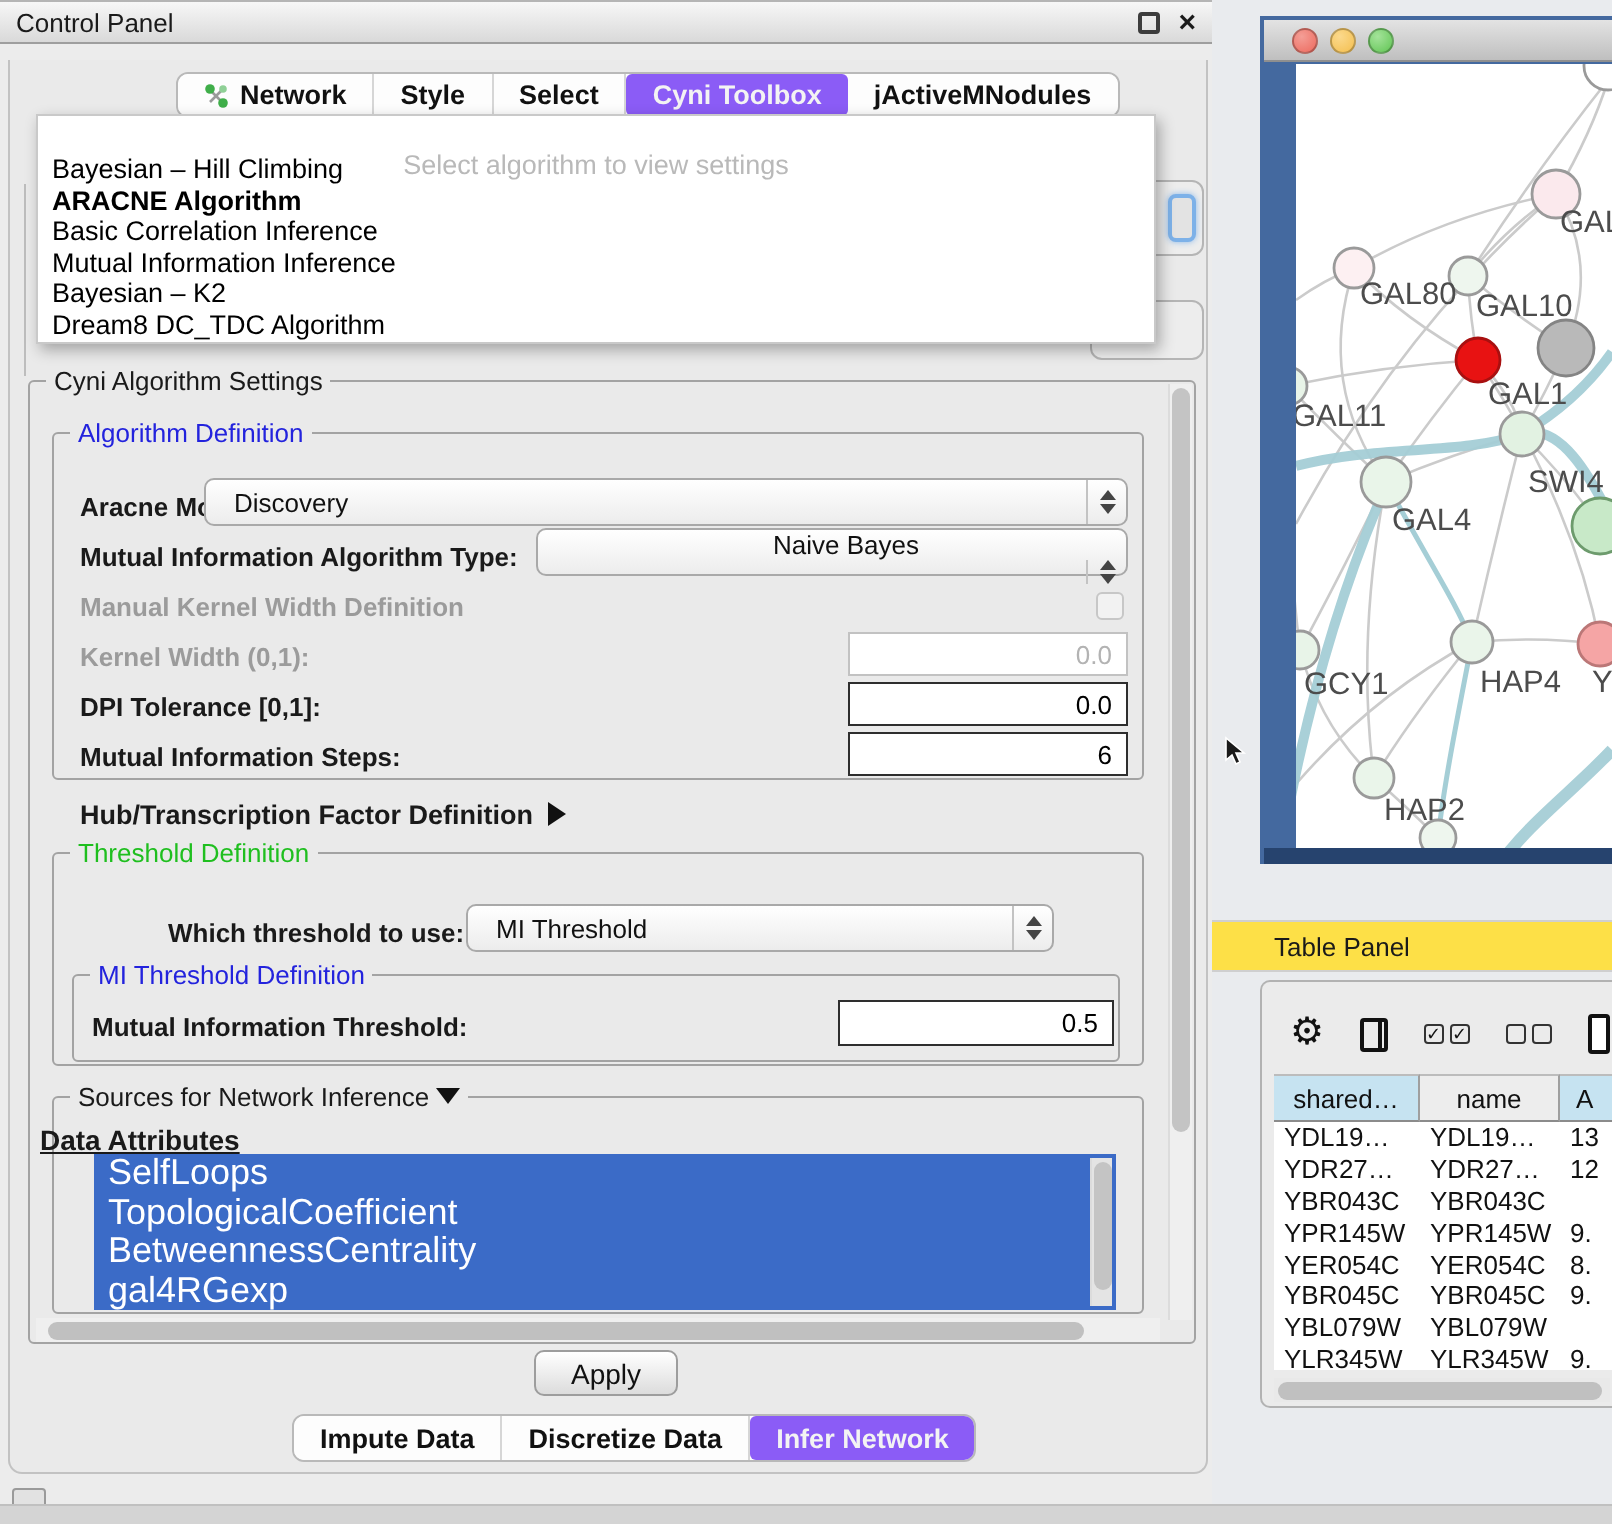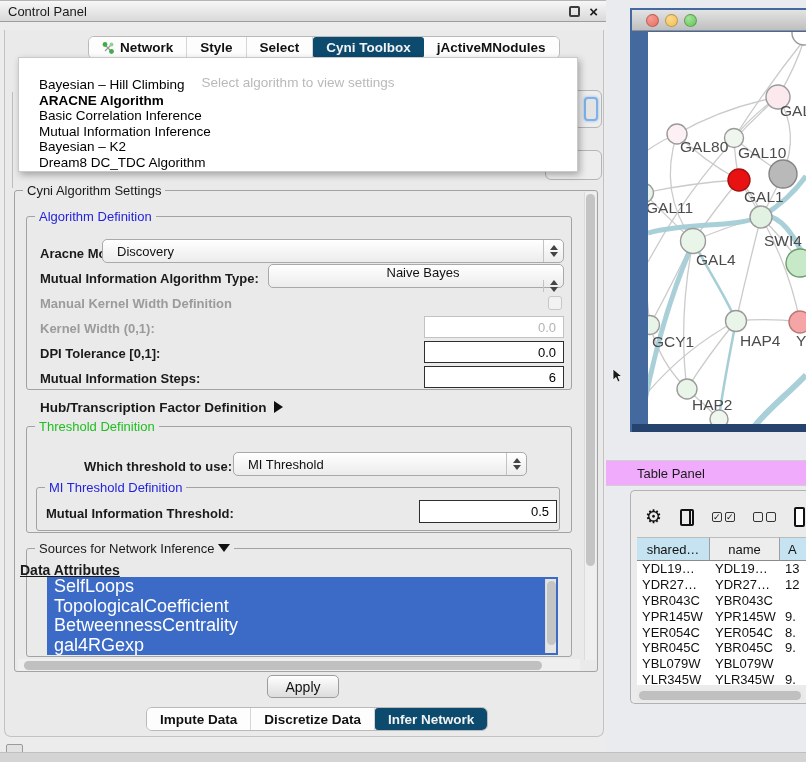--- a/index.html
+++ b/index.html
@@ -17,29 +17,29 @@
   #cp-close { margin-left:9px; font-size:15px; font-weight:bold; color:#1b1b1b; line-height:11px; }
   #cp-body { left:4px; top:30px; width:600px; height:707px; background:#eaeaea;
     border:1px solid #c2c2c2; border-top:none; border-radius:0 0 7px 7px; }
 
   
   .tabbar { display:flex; background:#fdfdfd; border:1px solid #b9b9b9; border-radius:6px;
     overflow:hidden; font-size:13.5px; color:#111; }
   .tabbar .tab { display:flex; align-items:center; gap:5px; padding:0 13px; height:100%;
     border-right:1px solid #d6d6d6; white-space:nowrap; font-weight:bold; background:#fdfdfd; }
   .tabbar .tab:last-child { border-right:none; }
-  .tabbar .tab.sel { background:#0c4a6e; color:#f3f3f3; border-radius:3px; border-right:none;align-items:center; }
+  .tabbar .tab.sel { background:#8b5cf6; color:#f3f3f3; border-radius:3px; border-right:none;align-items:center; }
   #top-tabs { left:88px; top:36px; height:23px; }
   #bottom-tabs { left:146px; top:707px; height:24px; }
 
   
   #algo-popup { left:18px; top:57px; width:560px; height:115px; background:#ffffff;
     border:1px solid #c9c9c9; box-shadow:2px 3px 7px rgba(0,0,0,.30); z-index:30; }
   #algo-popup .prompt { text-align:center; color:#b9b9b9; font-size:13.5px; padding-top:17px; height:19px; }
-  #algo-popup .item { font-size:13.5px; color:#000; padding-left:20px; height:15.6px; line-height:15.6px; }
+  #algo-popup .item { font-size:13.5px; color:#000; padding-left:7px; height:15.6px; line-height:15.6px; }
   #algo-popup .item.bold { font-weight:bold; }
 
   
   .groupbox { position:absolute; border:1px solid #a3a3a3; border-radius:3px; }
   .group-label { position:absolute; top:-8px; left:8px; background:#eaeaea; padding:0 4px;
     font-size:13px; white-space:nowrap; }
 
   .lbl { position:absolute; font-size:13px; font-weight:bold; color:#1a1a1a; white-space:nowrap; }
   .lbl.dis { color:#9b9b9b; }
 
@@ -86,21 +86,21 @@
   #desktop { left:606px; top:0; width:200px; height:762px; background:#e9ebee; }
 
   #net-window { left:630px; top:8px; width:176px; height:424px; background:#44699f; }
   #net-titlebar { left:2px; top:2px; width:174px; height:21px;
     background:linear-gradient(#e3e3e3,#bfbfbf); border-bottom:1px solid #8f8f8f;
     display:flex; align-items:center; padding-left:14px; gap:6px; }
   .tl { width:13px; height:13px; border-radius:50%; border:1px solid rgba(0,0,0,.25); }
   #net-canvas { left:18px; top:24px; width:158px; height:392px; background:#ffffff; overflow:hidden; }
   #net-bottom { left:2px; top:416px; width:174px; height:8px; background:#26436e; }
 
-  #table-titlebar { left:606px; top:460px; width:200px; height:26px; background:#f0abfc;
+  #table-titlebar { left:606px; top:460px; width:200px; height:26px; background:#fde047;
     border-top:1px solid #cfcfcf; border-bottom:1px solid #cfcfcf; display:flex; align-items:center;
     padding-left:31px; font-size:13px; color:#1a1a1a; }
   #table-panel { left:630px; top:490px; width:176px; height:214px; background:#ebebeb;
     border:1px solid #b2b2b2; border-radius:5px 0 0 5px; border-right:none; }
   #tp-toolbar { left:14px; top:14px; width:160px; height:24px; display:flex; align-items:center; gap:18px; }
   .ticon { font-size:19px; color:#111; line-height:20px; }
   .split-icon { width:20px; height:17px; border:2px solid #111; border-radius:2px; position:relative; }
   .split-icon:after { content:""; position:absolute; left:7px; top:0; width:2px; height:13px; background:#111; }
   .cb-pair { display:flex; gap:3px; }
   .cb { width:10px; height:10px; border:1.5px solid #333; border-radius:2px; font-size:9px;

